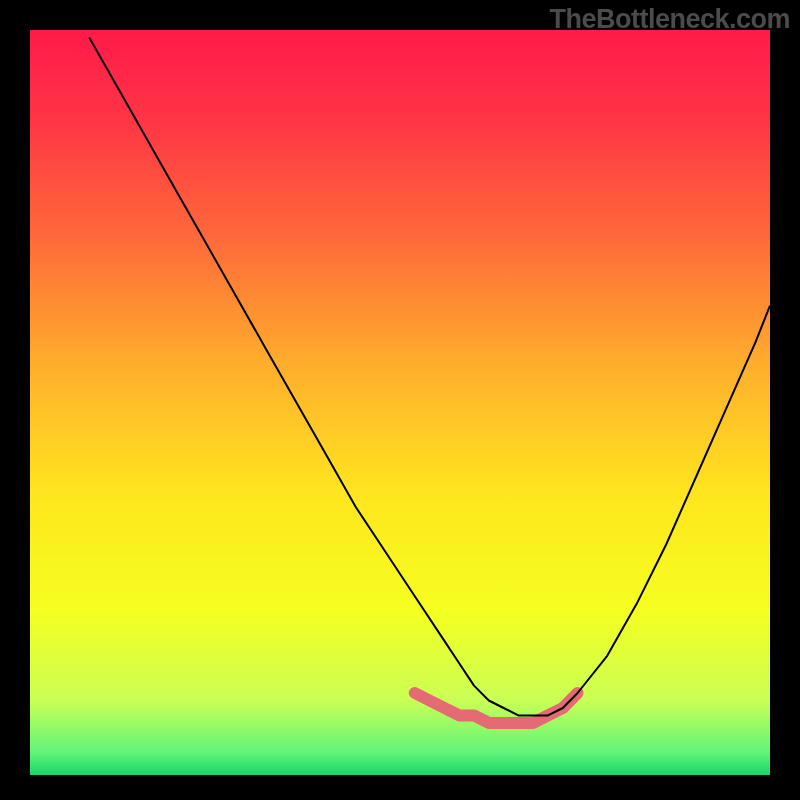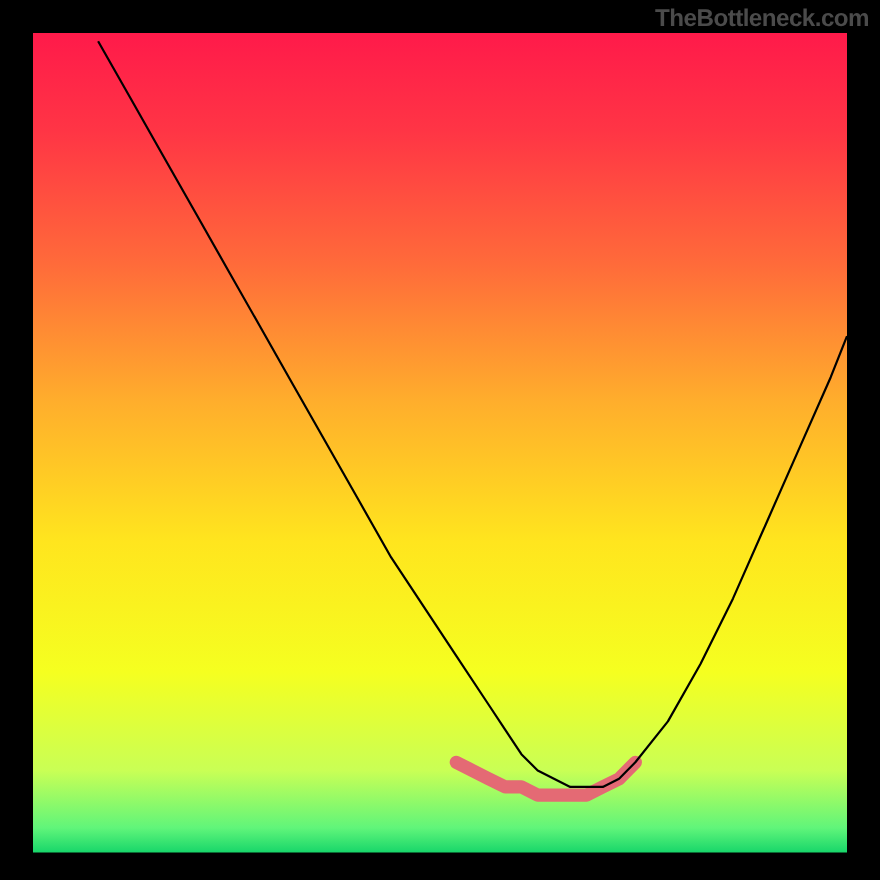--- a/index.html
+++ b/index.html
@@ -15,21 +15,21 @@
     position: relative;
     width: 800px;
     height: 800px;
     background: #000;
   }
   .attribution {
     position: absolute;
     top: 4px;
     right: 10px;
     color: #4b4b4b;
-    font-size: 22px;
+    font-size: 27px;
     font-weight: bold;
     letter-spacing: -0.5px;
     z-index: 10;
     margin-left: 44px;
   }
   svg {
     position: absolute;
     top: 0;
     left: 0;
   }

